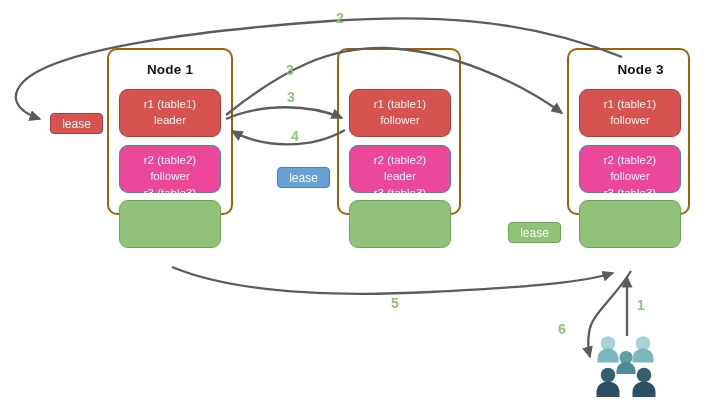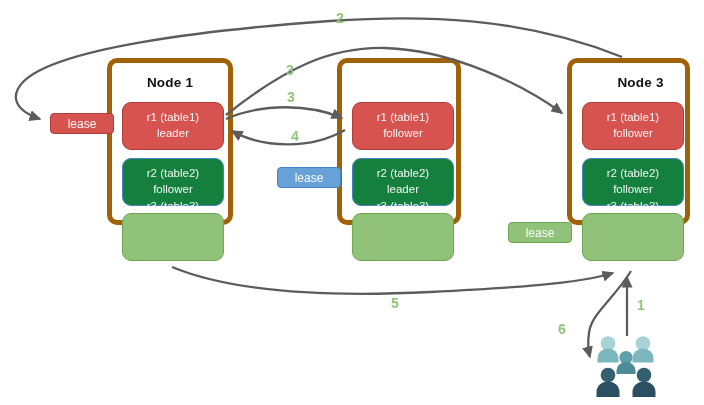--- a/index.html
+++ b/index.html
@@ -1,38 +1,38 @@
 <!DOCTYPE html>
 <html><head>
 <meta charset="utf-8">
 <style>
   html,body{margin:0;padding:0;background:#fff;}
   .canvas{
     position:relative;width:704px;height:405px;background:#fff;overflow:hidden;
     font-family:"Liberation Sans",sans-serif;
   }
   .node{
-    position:absolute;top:58px;height:167px;background:#fff;
-    border:5px solid #a16207;border-radius:10px;box-sizing:border-box;z-index:1;
+    position:absolute;top:48px;height:167px;background:#fff;
+    border:2px solid #a16207;border-radius:10px;box-sizing:border-box;z-index:1;
   }
   .node-title{
     text-align:center;font-weight:bold;font-size:13.5px;color:#111;
     padding-top:12px;letter-spacing:.2px;
   }
   .range{
     position:absolute;left:10px;width:102px;height:48px;border-radius:9px;
     display:flex;flex-direction:column;align-items:center;justify-content:center;
     color:rgba(255,255,255,.95);font-size:11.5px;line-height:1.35;
     box-sizing:border-box;
   }
   .range.red  {background:#D7534F;border:1.5px solid #AE3C38;}
-  .range.blue {background:#15803d;border:1.5px solid #4583C4;}
+  .range.blue {background:#ec4899;border:1.5px solid #4583C4;}
   .range.green{background:#90C279;border:1.5px solid #6CA653;gap:44px;}
   .lease{
-    position:absolute;width:64px;height:21px;border-radius:4px;z-index:3;
+    position:absolute;width:53px;height:21px;border-radius:4px;z-index:3;
     display:flex;align-items:center;justify-content:center;
     color:rgba(255,255,255,.96);font-size:12px;box-sizing:border-box;
   }
   .lease.red  {background:#D7534F;border:1.5px solid #AE3C38;}
   .lease.blue {background:#67A1D8;border:1.5px solid #4583C4;}
   .lease.green{background:#90C279;border:1.5px solid #6CA653;}
   .step{
     position:absolute;transform:translate(-50%,-50%);z-index:3;
     color:#92C57C;font-weight:bold;font-size:14px;
   }

